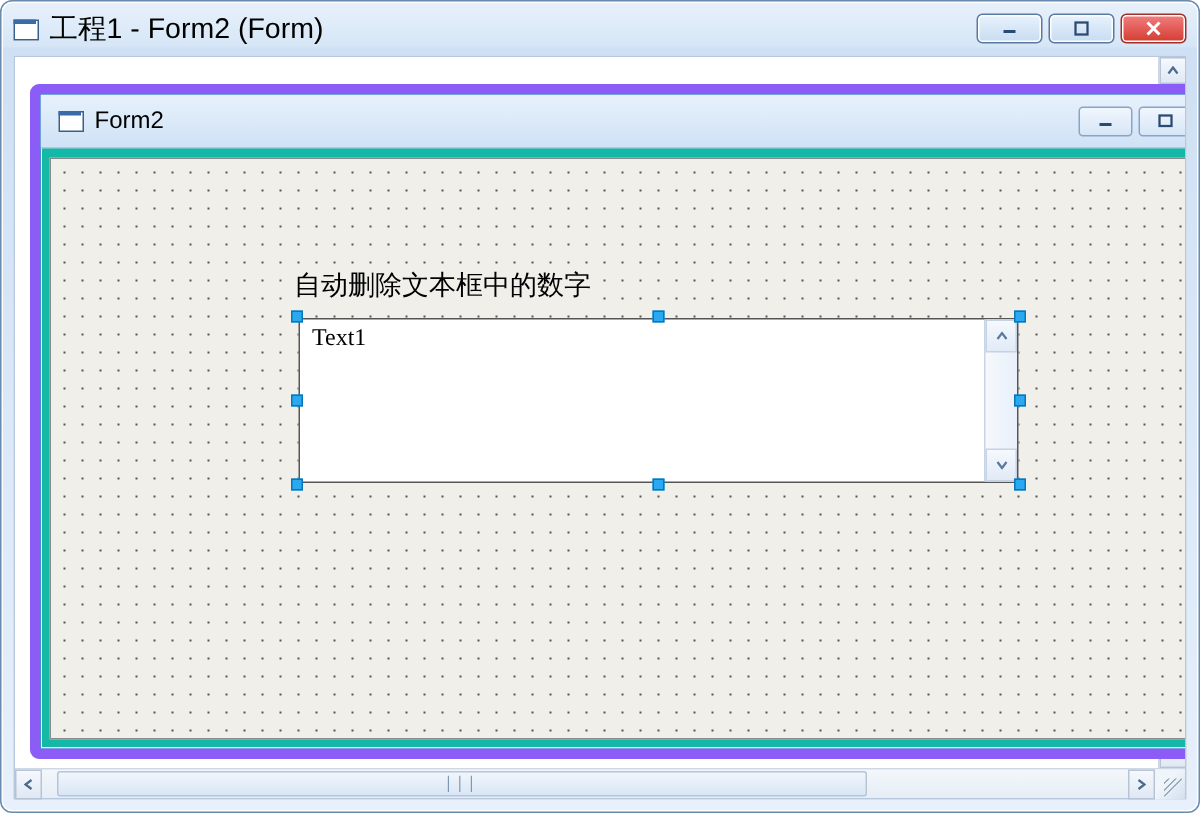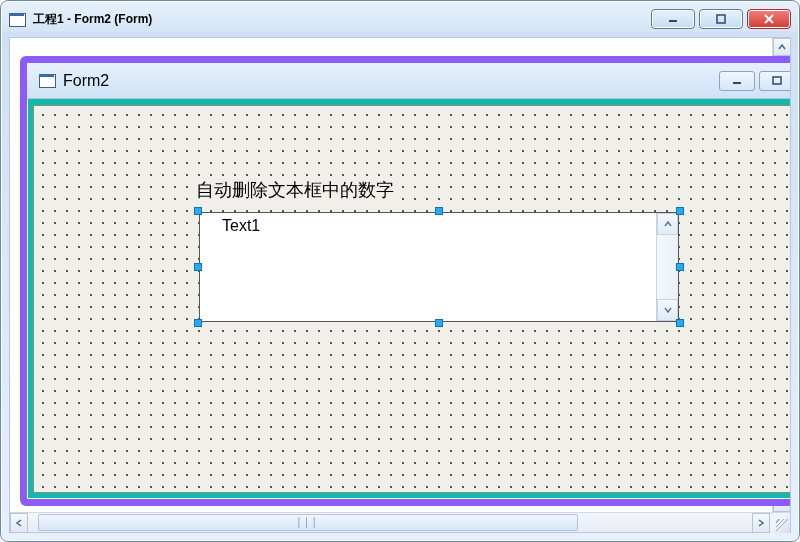--- a/index.html
+++ b/index.html
@@ -20,21 +20,21 @@
     width:16px; height:13px; margin-right:8px; position:relative;
   }
   .app-icon::before {
     content:""; position:absolute; left:0; top:0; width:15px; height:12px;
     background:#fff; border:1px solid #3a5f8a;
   }
   .app-icon::after {
     content:""; position:absolute; left:0; top:0; width:15px; height:3px;
     background:#3a6aa8;
   }
-  .outer-title { font-size:12px; color:#000; flex:1;font-weight:bold; }
+  .outer-title { font-size:19px; color:#000; flex:1; }
   .win-buttons { display:flex; gap:4px; }
   .win-btn {
     width:44px; height:20px; border-radius:4px; border:1px solid #5a7aa0;
     background:linear-gradient(#e8f2fc,#c7dcf2); display:flex; align-items:center; justify-content:center;
     box-shadow: inset 0 0 0 1px #fff;
   }
   .win-btn.close { background:linear-gradient(#f08080,#d43b2f); border-color:#a03028; }
   .win-btn svg { display:block; }
 
   
@@ -140,22 +140,22 @@
   
   .textbox-wrap {
     position:absolute; left:165px; top:106px; width:480px; height:110px;
   }
   .textbox {
     position:absolute; left:0; top:0; right:0; bottom:0;
     background:#fff; border:1px solid #555;
     display:flex;
   }
   .textbox-content {
-    flex:1; padding:4px 22px;
-    font-family:Liberation Sans, sans-serif; font-size:16px; color:#000;
+    flex:1; padding:4px 8px;
+    font-family:Liberation Serif, serif; font-size:16px; color:#000;
   }
   .textbox-vscroll {
     width:22px; background:linear-gradient(90deg,#f6f9fd,#e8f0fa);
     border-left:1px solid #c8d4e4; position:relative;
   }
   .textbox-vscroll .btn {
     position:absolute; left:0; right:0; height:22px;
     background:linear-gradient(#f6f9fd,#e1eaf6); border:1px solid #c4d2e4;
     display:flex; align-items:center; justify-content:center; font-size:9px; color:#4a6a90;
   }

